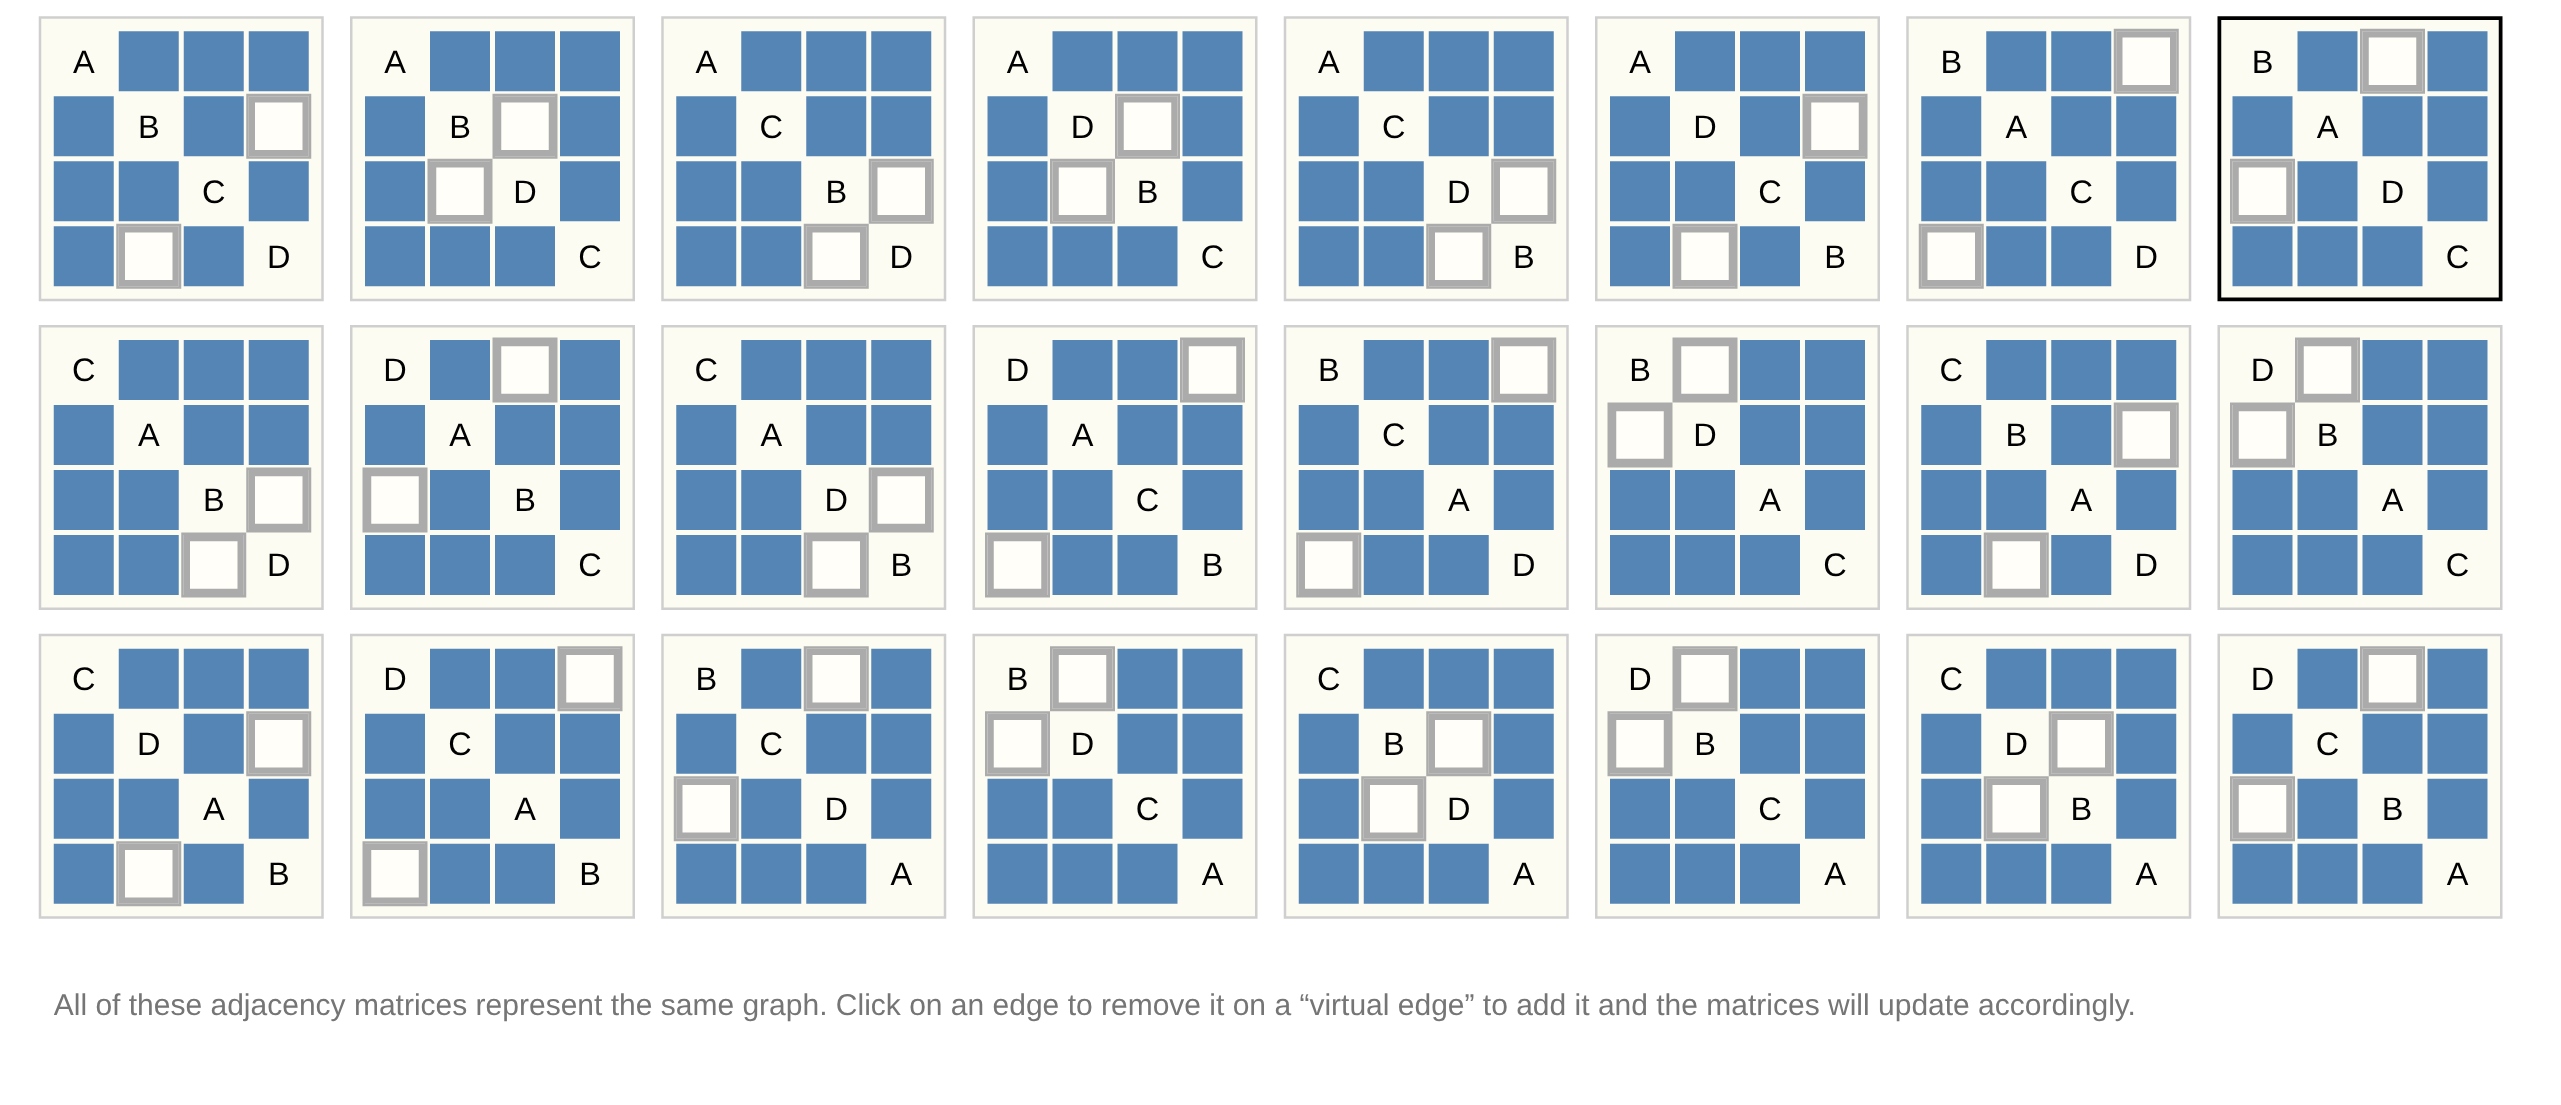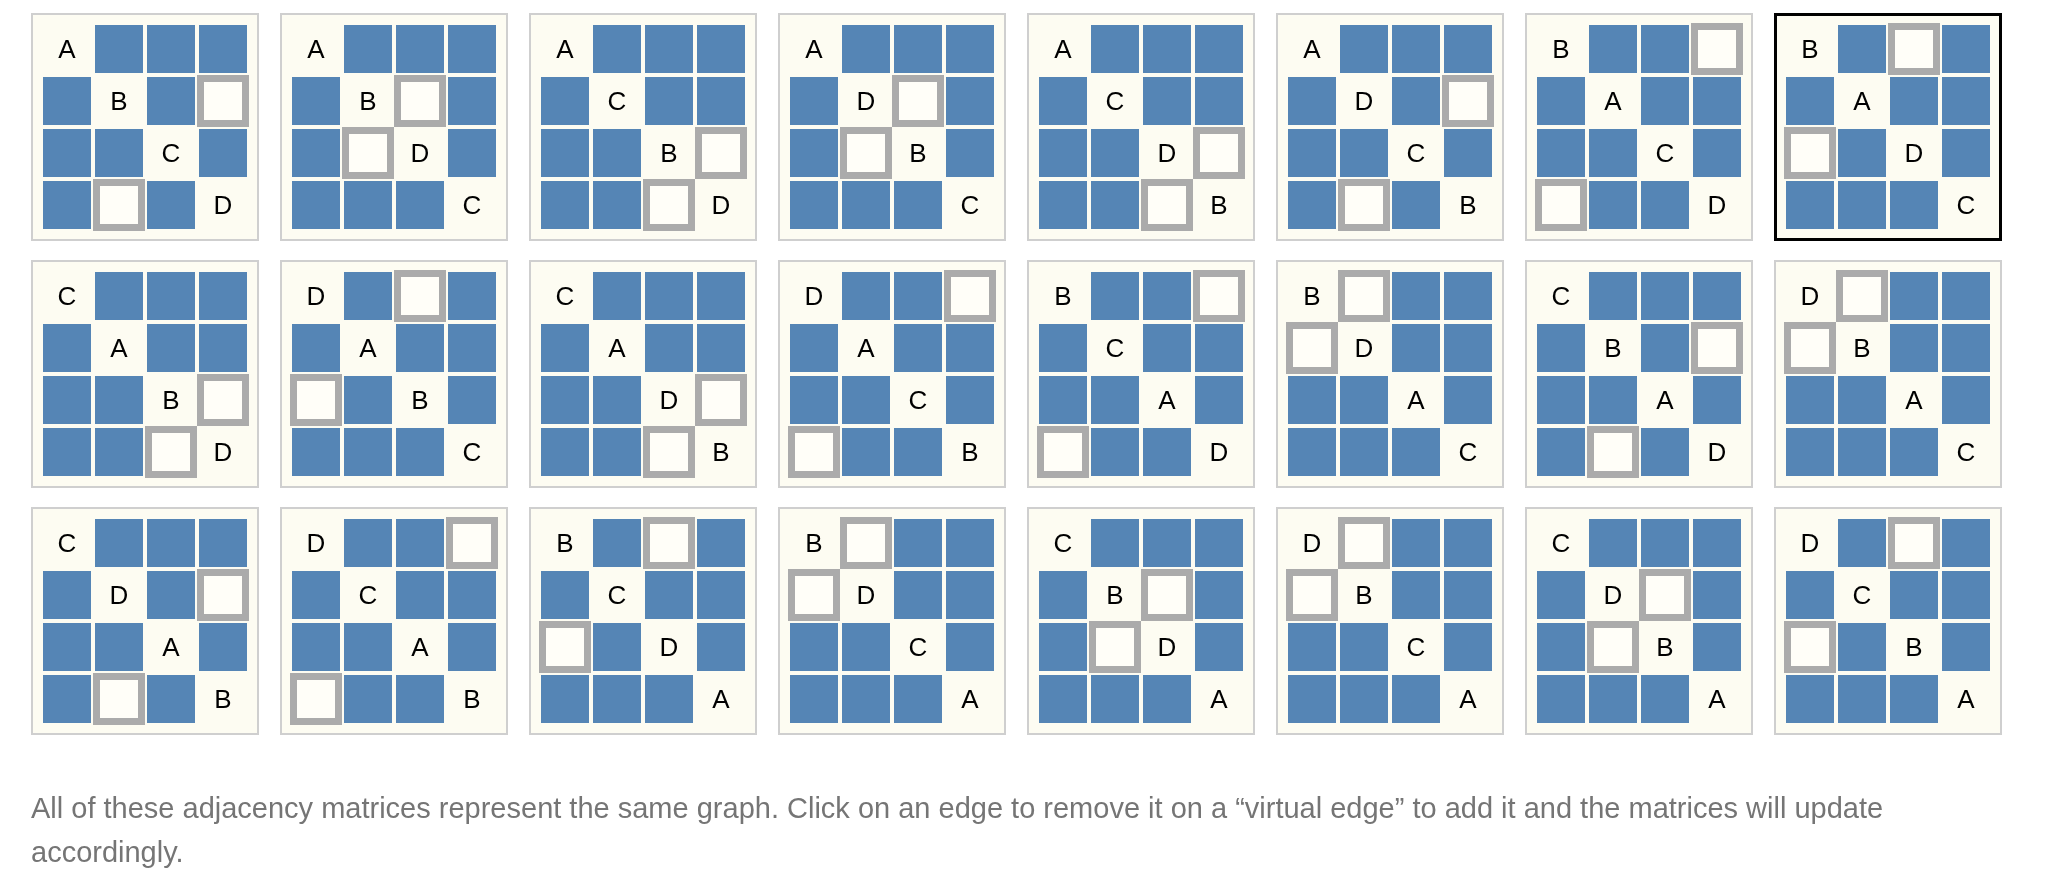--- a/index.html
+++ b/index.html
@@ -54,24 +54,24 @@
     font-size: 26px;
     line-height: 48px;
     text-align: center;
   }
   .cell.virtual {
     background: #fffef8;
     border: 5px solid var(--virtual-border);
     box-shadow: 0 0 0 2px var(--virtual-border);
   }
   .caption {
-    margin: 52px 0 0 0;
+    margin: 52px 0 0 12px;
     max-width: 1965px;
     color: var(--caption-text);
-    font-size: 29px;
+    font-size: 24px;
     line-height: 1.5;
   }
 </style>
 </head>
 <body>
 
 <div class="page">
   <div class="matrix-grid" id="matrix-grid">
       <div class="panel">
         <div class="cell label">A</div>

